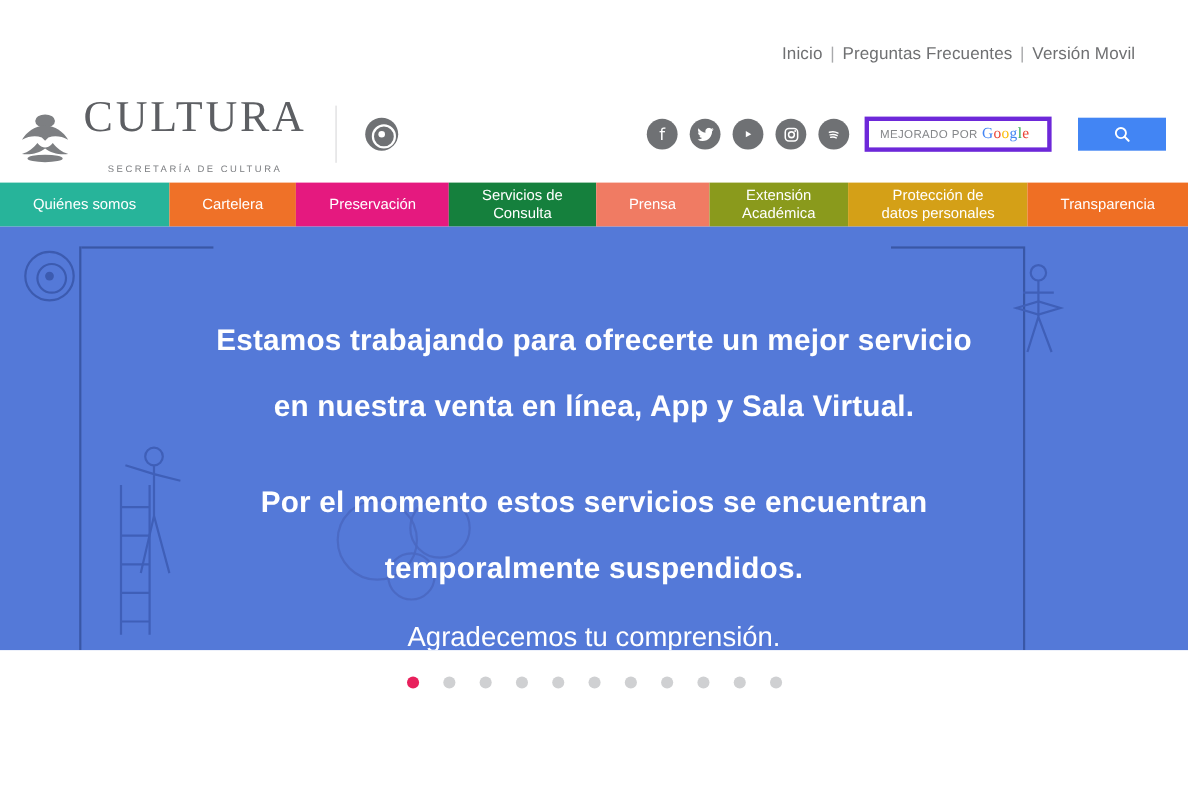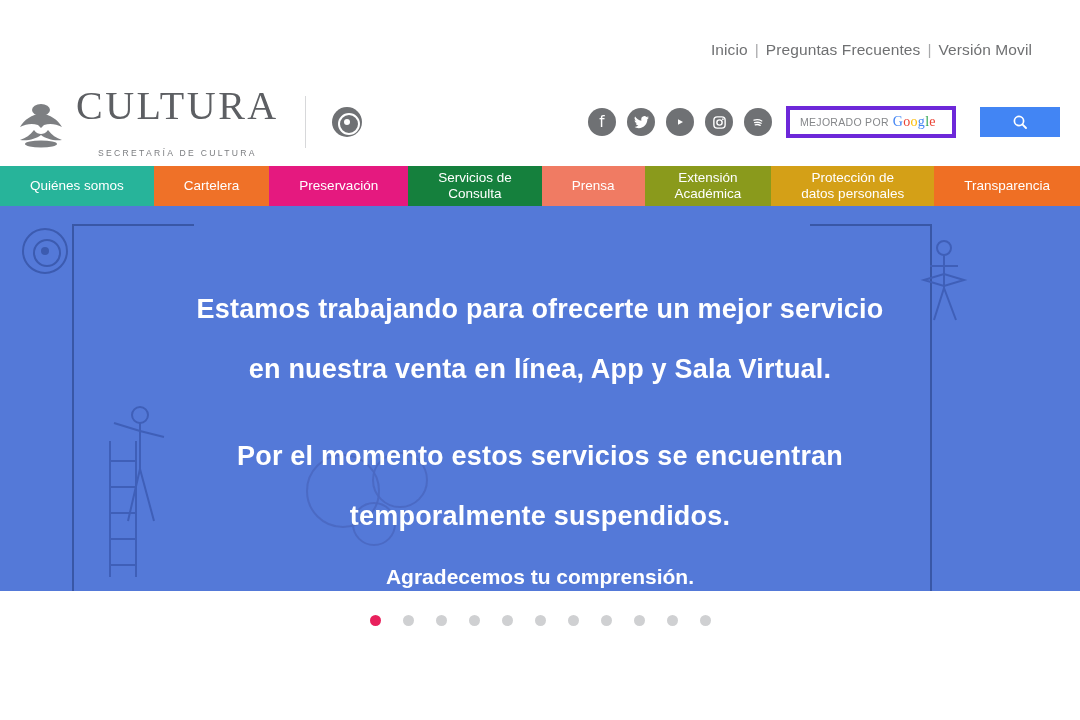--- a/index.html
+++ b/index.html
@@ -196,22 +196,22 @@
   }
   .hero-line {
     font-size: 27px;
     line-height: 1.32;
     font-weight: 600;
     letter-spacing: .2px;
     margin-top: 24px;
   }
   .hero-gap { height: 28px; }
   .hero-strong {
-    font-size: 21px;
-    font-weight: bold;
+    font-size: 25px;
+    font-weight: normal;
     margin-top: 30px;
   }
 
   .hero-logo {
     position: absolute;
     left: 22px; top: 22px;
     width: 46px; height: 46px;
     border-radius: 50%;
     border: 2px solid #3c5bb0;
     z-index: 4;

